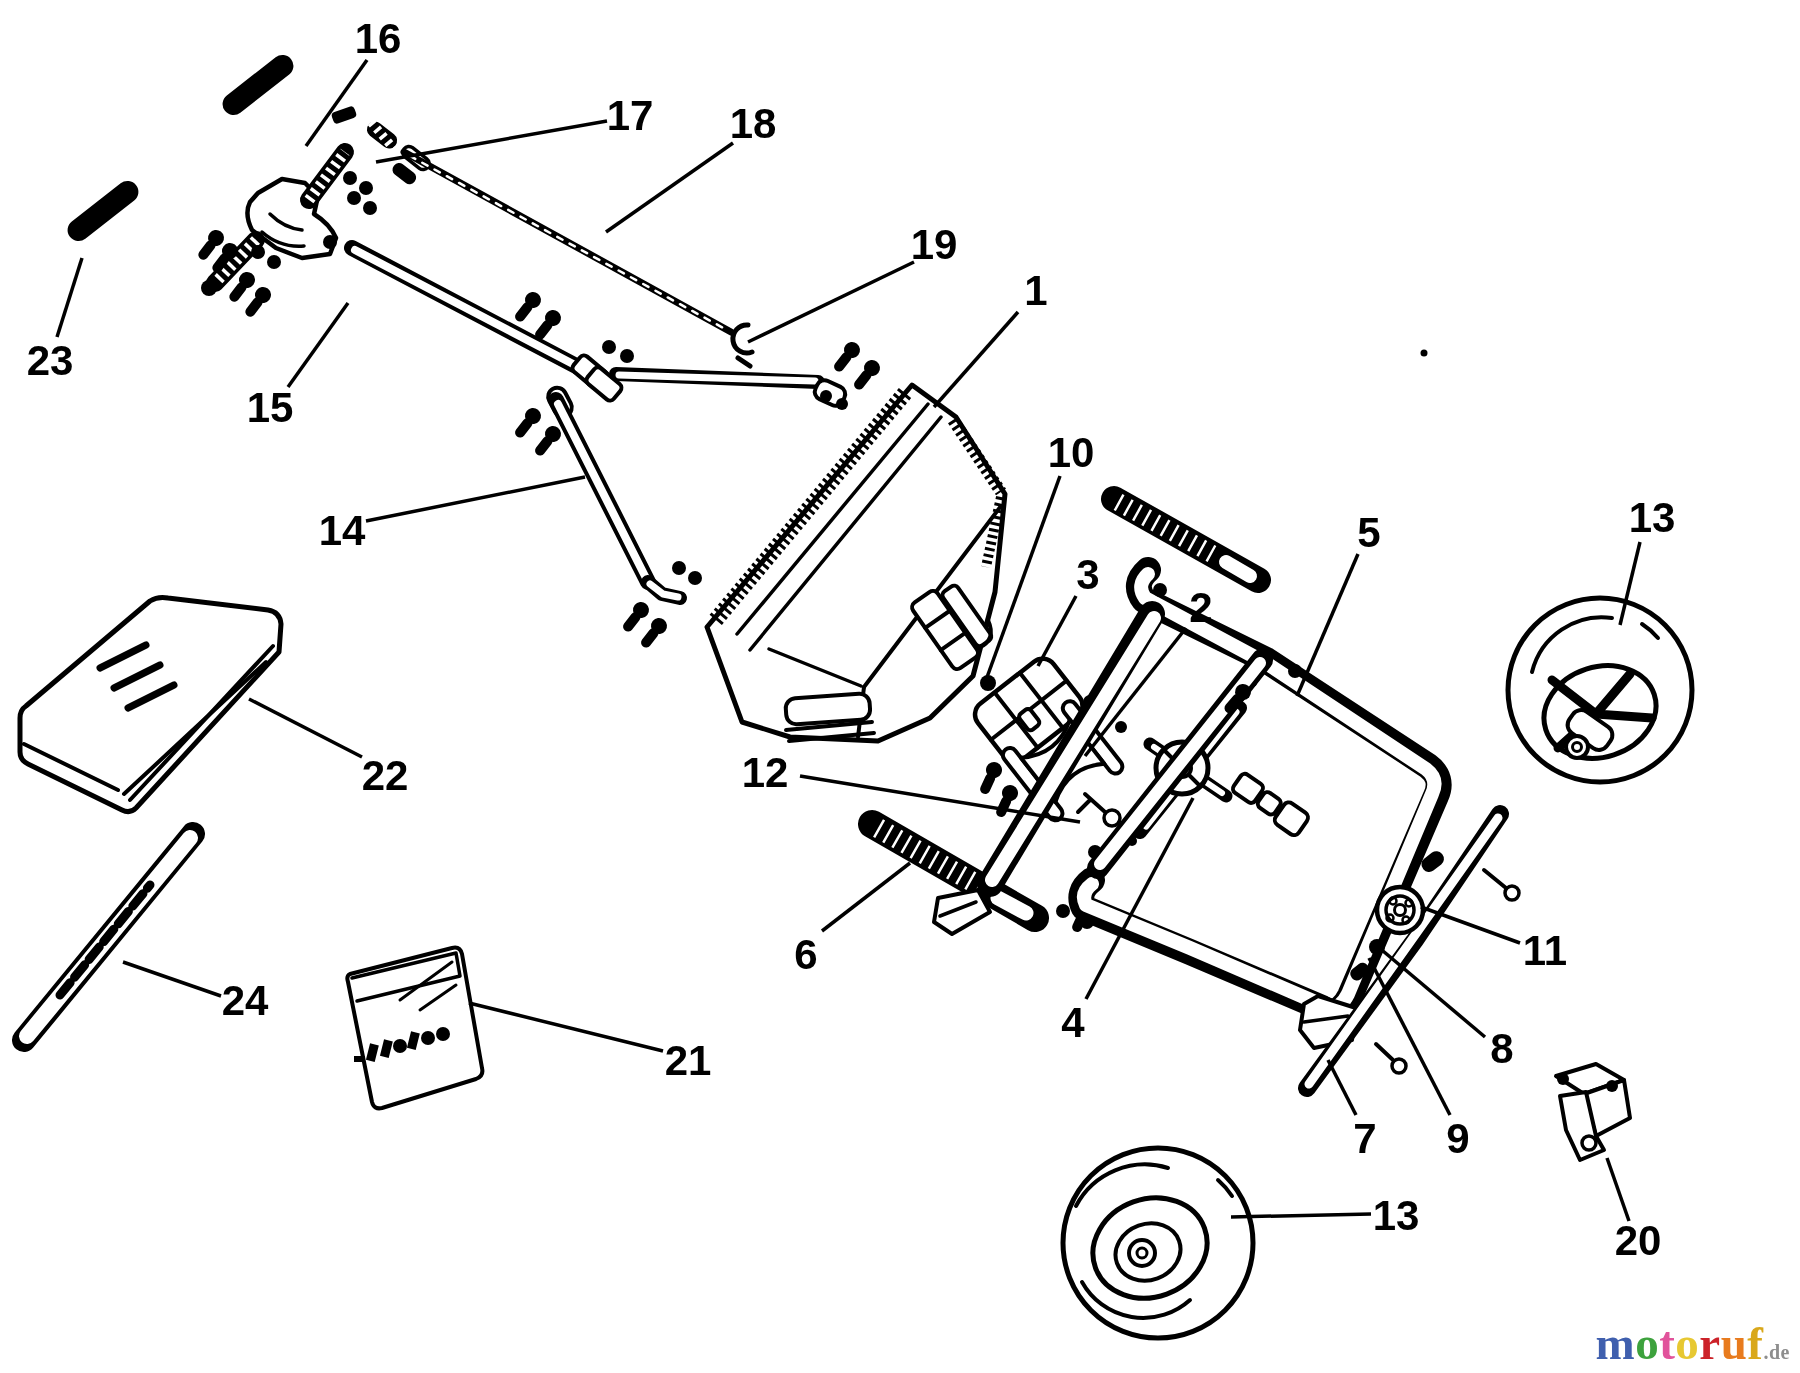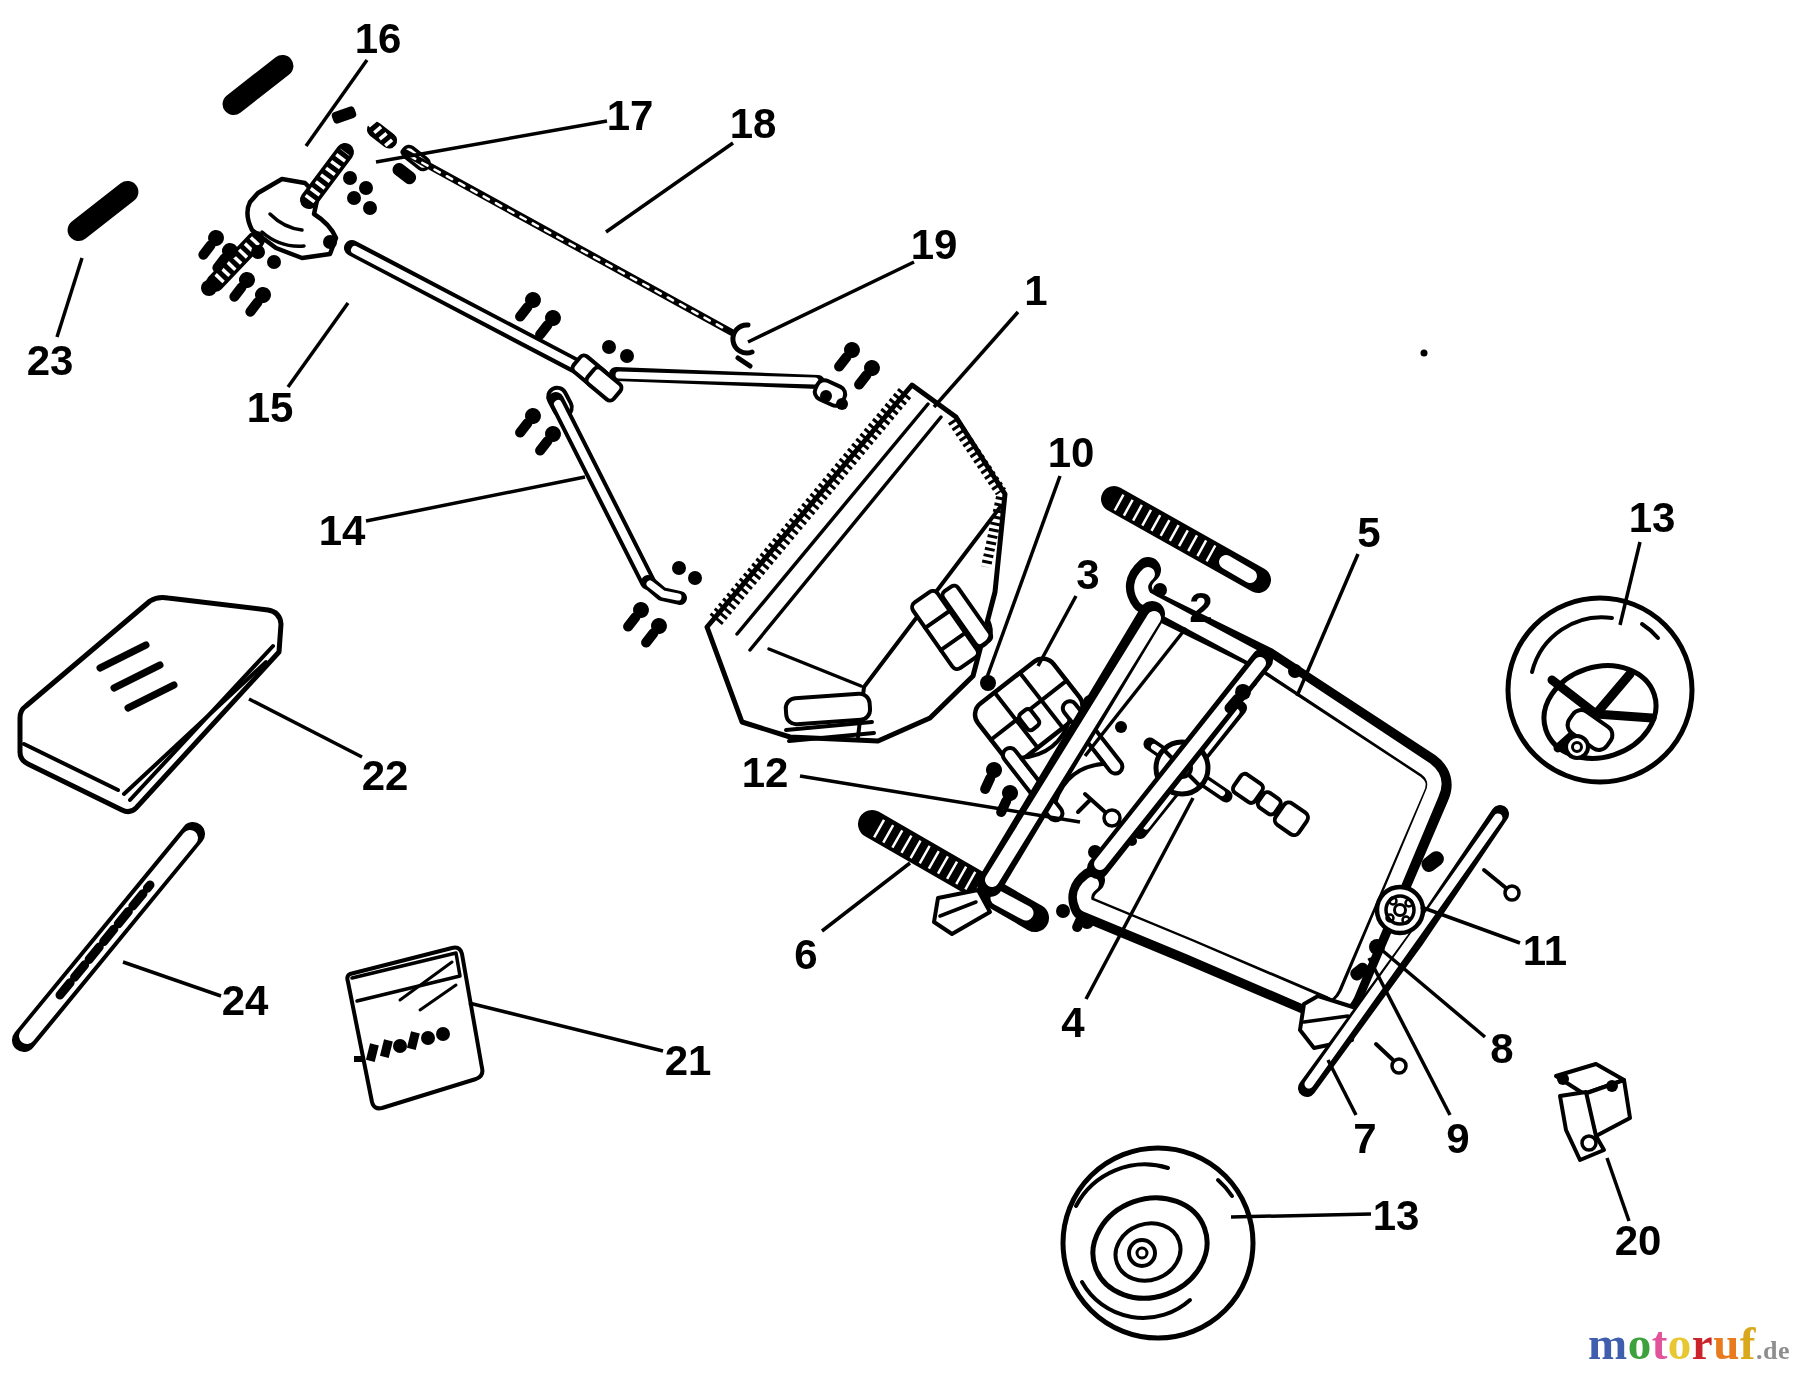--- a/index.html
+++ b/index.html
@@ -10,21 +10,21 @@
   .wh{stroke:#fff;fill:none;stroke-linecap:round;stroke-linejoin:round}
   .f{fill:#fff;stroke:#000;stroke-linejoin:round}
   .blk{fill:#000;stroke:none}
   .hatch{stroke:#000;fill:none;stroke-dasharray:3 3.5}
   .coilw{stroke:#fff;fill:none;stroke-dasharray:3.5 5;stroke-linecap:butt}
   .stripes{stroke:#fff;fill:none;stroke-dasharray:2.5 8;stroke-linecap:butt}
   .callout-label{font:700 42px "Liberation Sans",sans-serif;fill:#000;text-anchor:middle}
   .leader{stroke:#000;stroke-width:3.5}
   .watermark{position:absolute;right:10px;bottom:6px;font-family:"Liberation Serif",serif;
              font-weight:700;font-size:47px;letter-spacing:.5px;line-height:1;white-space:nowrap}
-  .wm-suffix{font-size:26px;color:#8e8e8e;font-weight:700}
+  .wm-suffix{font-size:20px;color:#8e8e8e;font-weight:700}
 </style>
 </head>
 <body>
 
 <div class="stage">
 <svg width="1800" height="1373" viewBox="0 0 1800 1373">
   <defs>
     <g id="bolt-sym" fill="#000">
       <circle r="8"></circle>
           <rect x="4" y="-5" width="22" height="10" rx="5"></rect>

